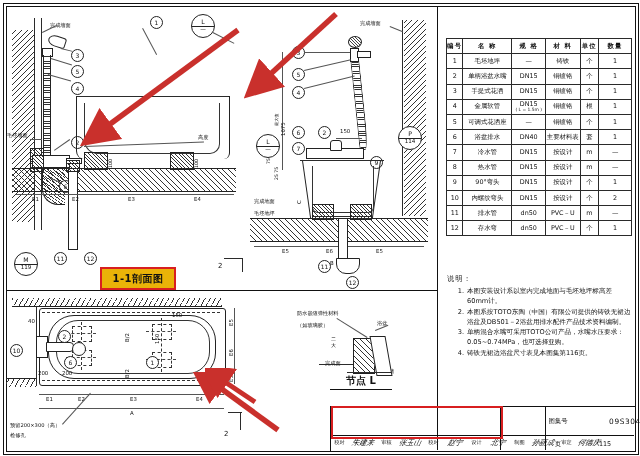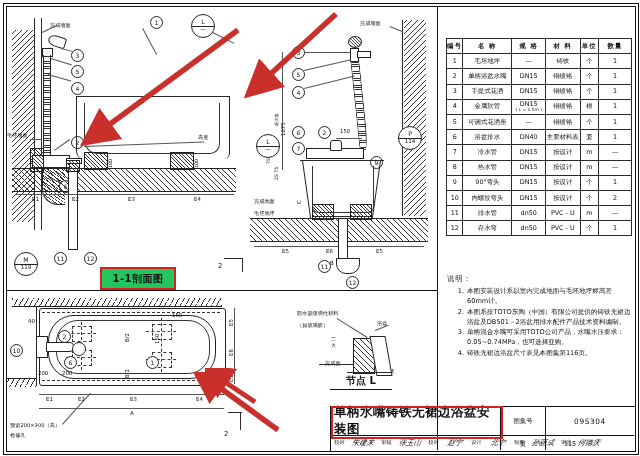--- a/index.html
+++ b/index.html
@@ -16,21 +16,21 @@
 
   
   .frame{position:absolute;left:3px;top:3px;width:634px;height:450px;border:1.5px solid #111;}
   .frame2{position:absolute;left:6px;top:6px;width:628px;height:444px;border:.5px solid #111;}
 
   
   .divmain{position:absolute;left:437px;top:6px;width:1.4px;height:444px;background:#111;}
   .divh1{position:absolute;left:6px;top:290px;width:431px;height:1px;background:#111;}
 
   
-  .secbox{position:absolute;border:2.2px solid #d81f20;background:#22c55e;
+  .secbox{position:absolute;border:2.2px solid #d81f20;background:#eab308;
           display:flex;align-items:center;justify-content:center;
           font-weight:bold;color:#111;letter-spacing:.5px;}
 
   
   .arrow{position:absolute;pointer-events:none;}
 
   
   .mtitle{position:absolute;left:445px;top:9px;width:188px;text-align:center;
           font-size:10.5px;font-weight:bold;color:#111;letter-spacing:1px;}
   table.mat{position:absolute;left:446px;top:38px;width:186px;border-collapse:collapse;
@@ -50,21 +50,21 @@
 
   
   .tbox{position:absolute;left:330px;top:406px;width:304px;height:44px;border:.9px solid #111;}
   .tb-v1{position:absolute;left:500px;top:406px;width:.9px;height:44px;background:#111;}
   .tb-v2{position:absolute;left:545px;top:406px;width:.9px;height:44px;background:#111;}
   .tb-h{position:absolute;left:330px;top:435px;width:304px;height:.9px;background:#111;}
   .maintitle{position:absolute;left:334px;top:409px;width:162px;height:24px;
              display:flex;align-items:center;justify-content:center;
              font-size:12.6px;font-weight:bold;color:#111;letter-spacing:.4px;}
   .mtred{position:absolute;left:331px;top:406px;width:168px;height:29px;border:2.4px solid #d81f20;}
-  .tcell{position:absolute;font-size:6.4px;color:#111;text-align:center;}
+  .tcell{position:absolute;font-size:6.4px;color:#111;text-align:center;margin-left:35px;}
 
   
   .sigstrip{position:absolute;left:331px;top:436px;height:13px;width:302px;
             display:flex;align-items:center;font-size:5.2px;color:#222;}
   .sigstrip span{display:inline-block;text-align:center;}
   .sigink{font-family:"DejaVu Serif","Liberation Serif",serif;font-style:italic;
           font-size:7.4px;color:#111;transform:skewX(-12deg);}
 
   
   .hatch45{background-image:repeating-linear-gradient(45deg,#333 0 .7px,transparent .7px 4px);}
@@ -488,21 +488,20 @@
       <div class="num">4.</div>
       <div class="bd">铸铁无裙边浴盆尺寸表见本图集第116页。</div>
     </div>
   </div>
 
   <div class="tbox"></div>
   <div class="tb-v1"></div>
   <div class="tb-v2"></div>
   <div class="tb-h"></div>
 
-  <div class="maintitle">单柄水嘴铸铁无裙边浴盆安装图</div>
   <div class="mtred"></div>
 
   <div class="tcell" style="left:501px;top:417px;width:44px;">图集号</div>
   <div class="tcell" style="left:546px;top:417px;width:88px;font-size:7.4px;letter-spacing:.6px;">09S304</div>
   <div class="tcell" style="left:501px;top:440px;width:44px;">页</div>
   <div class="tcell" style="left:526px;top:440px;width:88px;">115</div>
 
   <div class="sigstrip">
     <span style="width:17px;">校对</span>
     <span class="sigink" style="width:30px;">朱建来</span>

